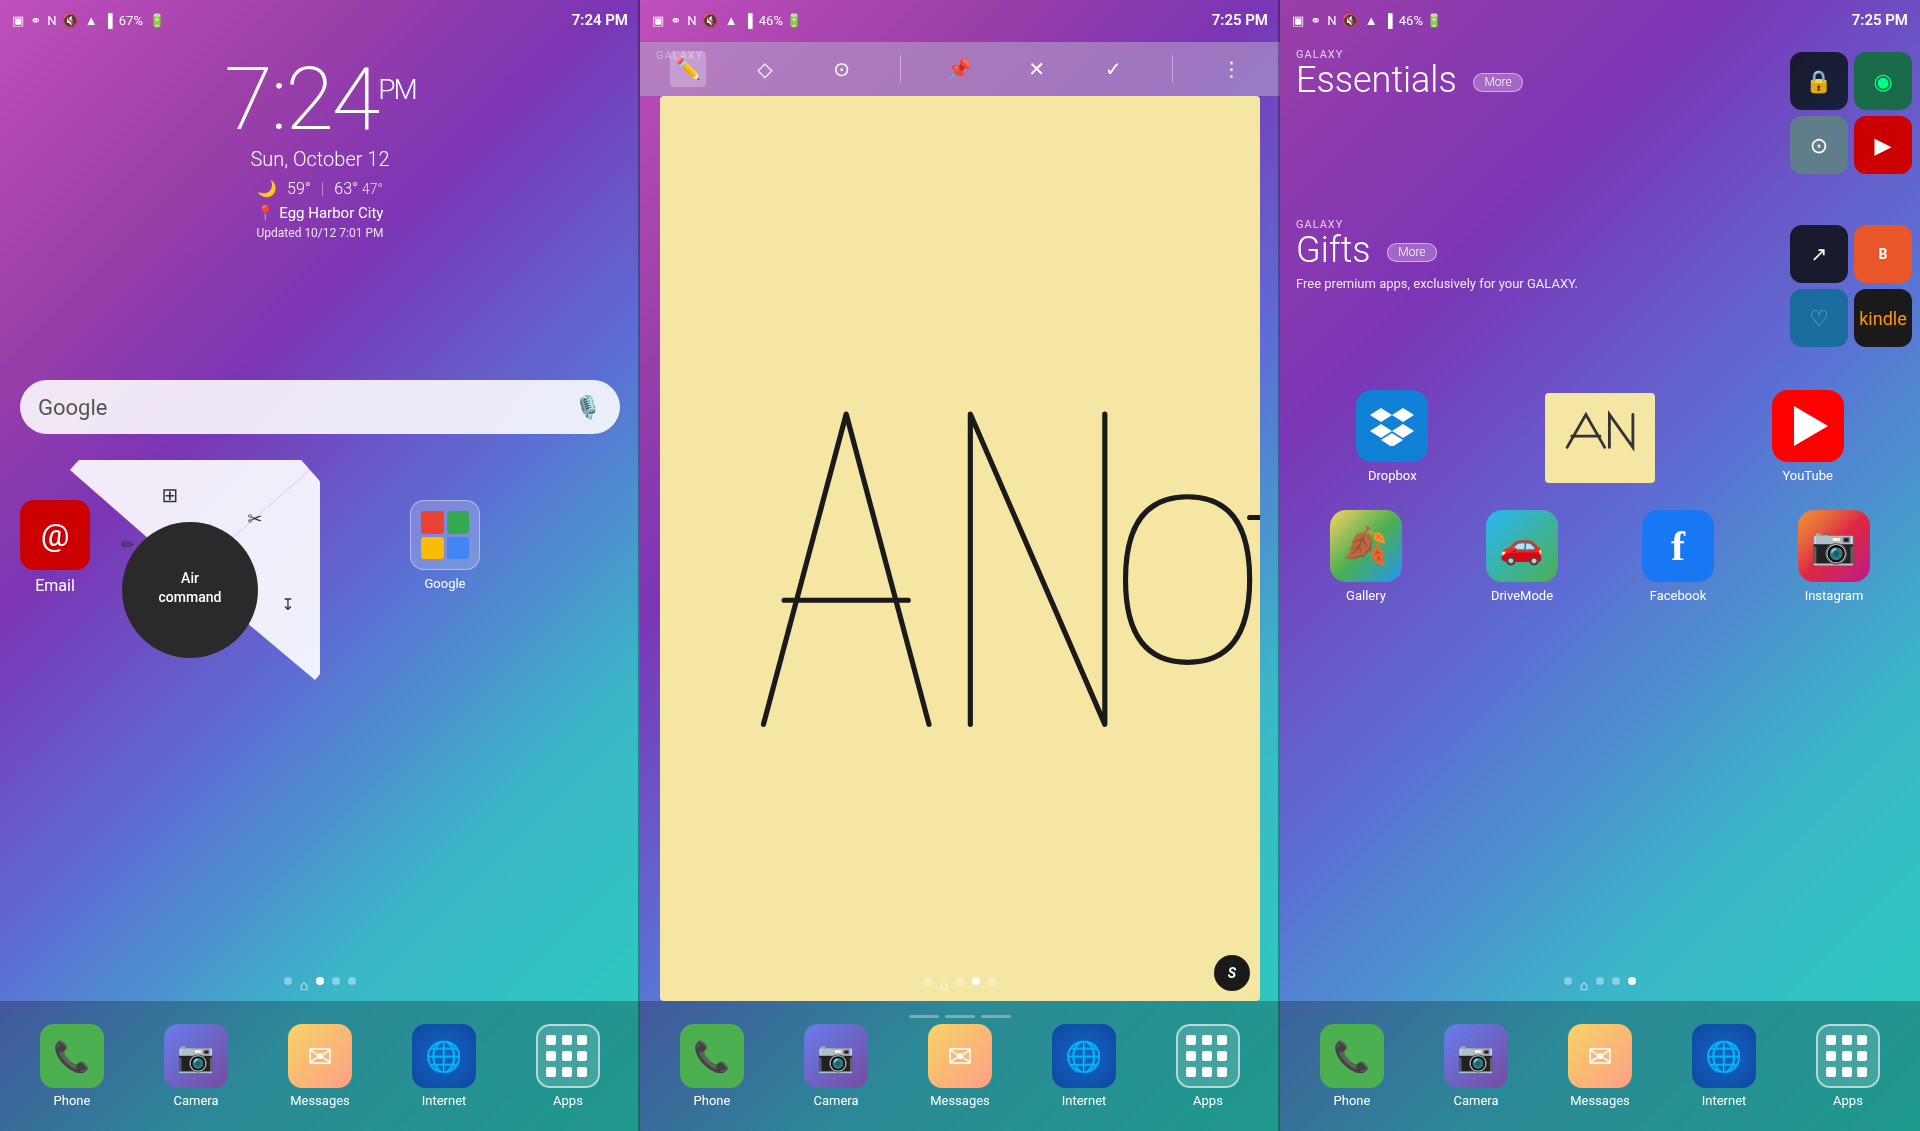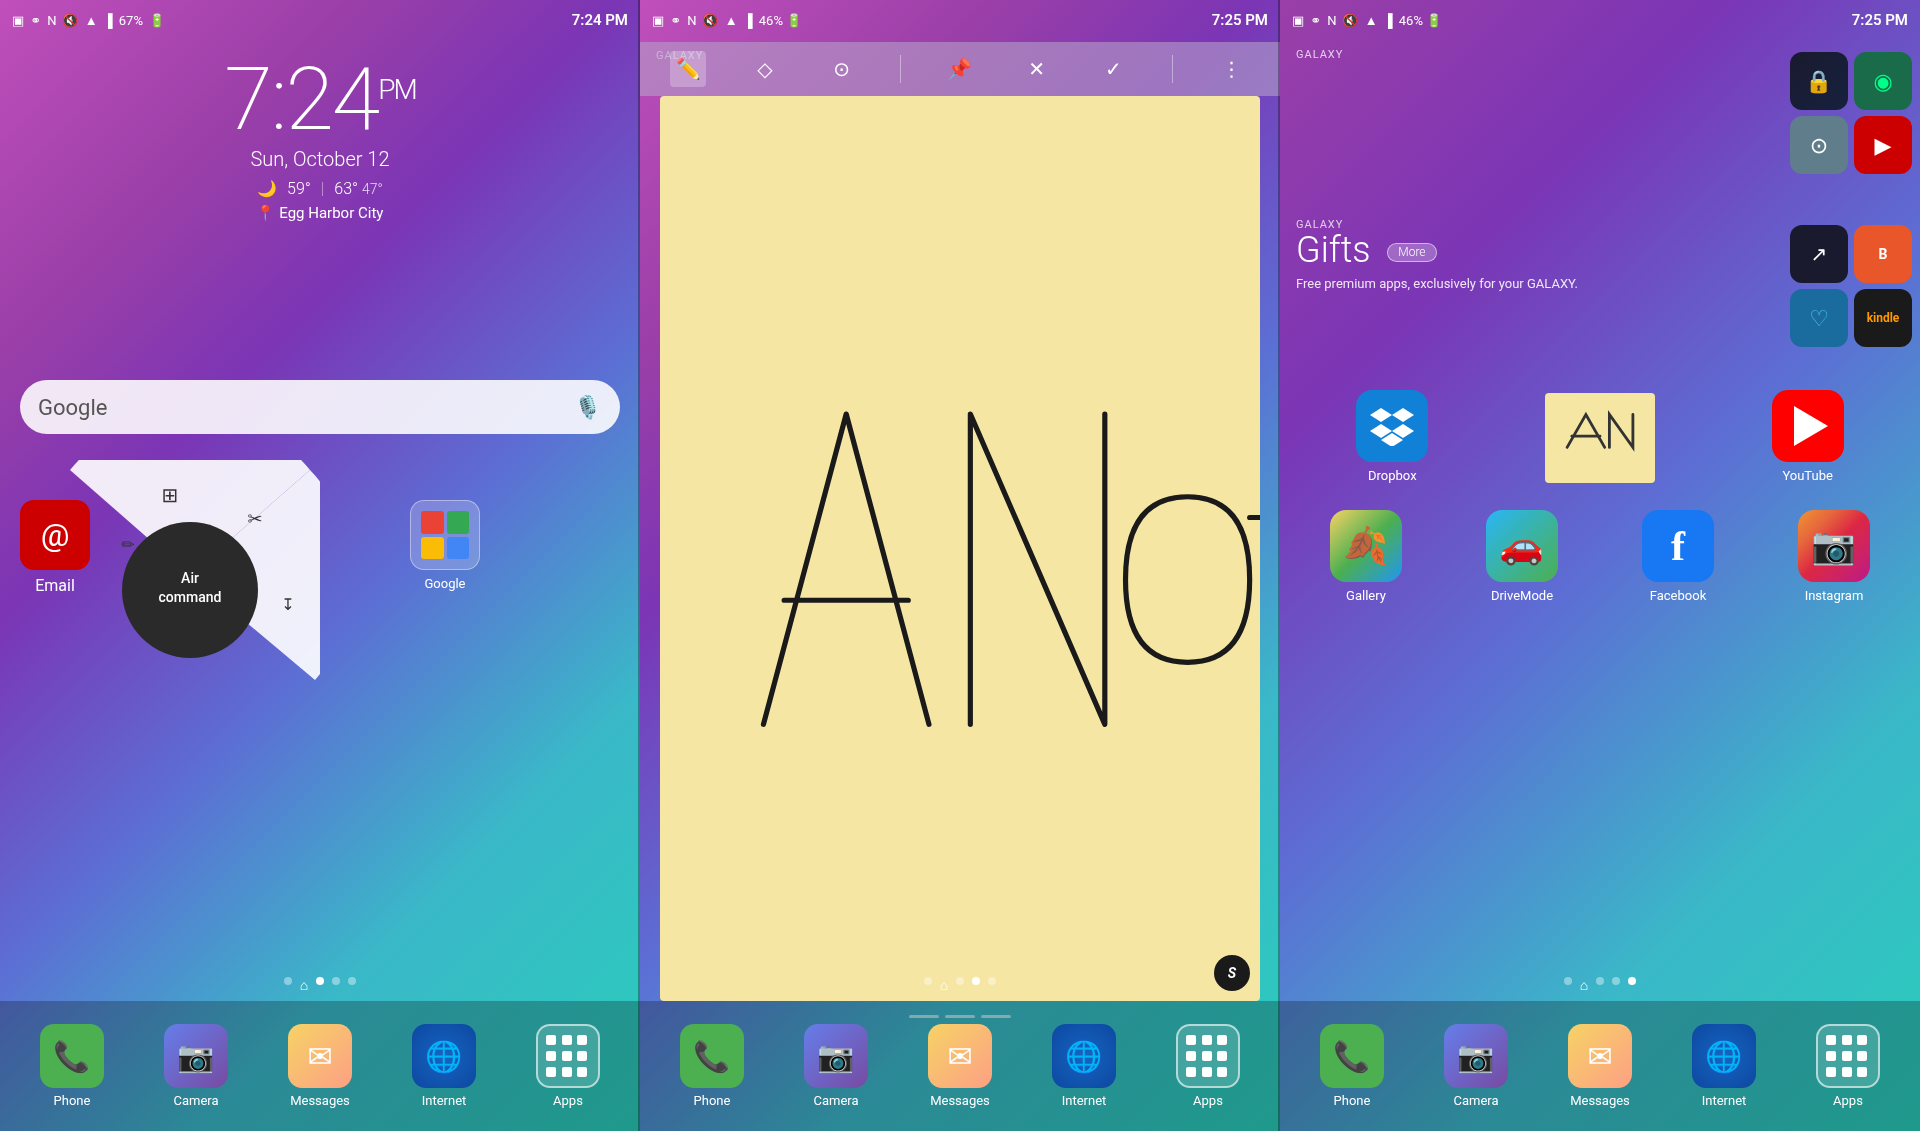--- a/index.html
+++ b/index.html
@@ -334,20 +334,21 @@
       <span>
         <span>63°</span>
         <span> </span>
         <span style="font-size:14px;opacity:0.8;">47°</span>
       </span>
     </div>
     <div class="clock-location">
       <span>📍</span>
       <span>Egg Harbor City</span>
     </div>
+    <div class="clock-updated">Updated 10/12 7:01 PM</div>
   </div>
 
   <div class="search-bar">
     <span class="search-google-text">Google</span>
     <span class="search-mic">🎙️</span>
   </div>
 
   <div style="position:absolute;top:460px;left:60px;">
     
     <svg width="260" height="230" viewBox="0 0 260 230">
@@ -544,20 +545,24 @@
       <span>▐</span>
       <span>46% 🔋</span>
     </div>
     <div class="status-right">
       <span class="time-display">7:25 PM</span>
     </div>
   </div>
 
   <div style="position:absolute;top:48px;left:16px;right:140px;">
     <div style="font-size:11px;color:rgba(255,255,255,0.75);letter-spacing:1px;">GALAXY</div>
+    <div style="font-size:36px;color:white;font-weight:300;line-height:1.1;">
+      <span>Essentials</span>
+      <span class="galaxy-more-btn">More</span>
+    </div>
   </div>
 
   <div style="position:absolute;top:52px;right:8px;display:grid;grid-template-columns:1fr 1fr;gap:6px;">
     <div class="icon-sm icon-secure" style="display:flex;align-items:center;justify-content:center;">
       <span style="color:white;font-size:22px;">🔒</span>
     </div>
     <div class="icon-sm icon-green-circles" style="display:flex;align-items:center;justify-content:center;">
       <span style="color:#00ff88;font-size:22px;">◉</span>
     </div>
     <div class="icon-sm icon-gray" style="display:flex;align-items:center;justify-content:center;">
@@ -581,21 +586,21 @@
     <div class="icon-sm icon-arrow" style="display:flex;align-items:center;justify-content:center;">
       <span style="color:white;font-size:20px;">↗</span>
     </div>
     <div class="icon-sm icon-bloomberg" style="display:flex;align-items:center;justify-content:center;background:#E8562A;">
       <span style="color:white;font-size:14px;font-weight:bold;">B</span>
     </div>
     <div class="icon-sm" style="background:#1a6b9e;display:flex;align-items:center;justify-content:center;">
       <span style="color:#4fc3f7;font-size:22px;">♡</span>
     </div>
     <div class="icon-sm icon-kindle" style="display:flex;align-items:center;justify-content:center;background:#1a1a1a;">
-      <span style="color:#FF9900;font-size:12px;font-weight:bold;">kindle</span>
+      <span style="color:#FF9900;font-size:18px;font-weight:normal;">kindle</span>
     </div>
   </div>
 
   <div style="position:absolute;top:390px;left:0;right:0;display:flex;align-items:flex-end;justify-content:space-around;padding:0 16px;">
 
     <div class="app-item">
       <div class="app-icon-large icon-dropbox" style="display:flex;align-items:center;justify-content:center;">
         <svg width="44" height="40" viewBox="0 0 44 40" fill="white">
           <polygon points="11,2 22,9 11,16 0,9"></polygon>
           <polygon points="33,2 44,9 33,16 22,9"></polygon>

